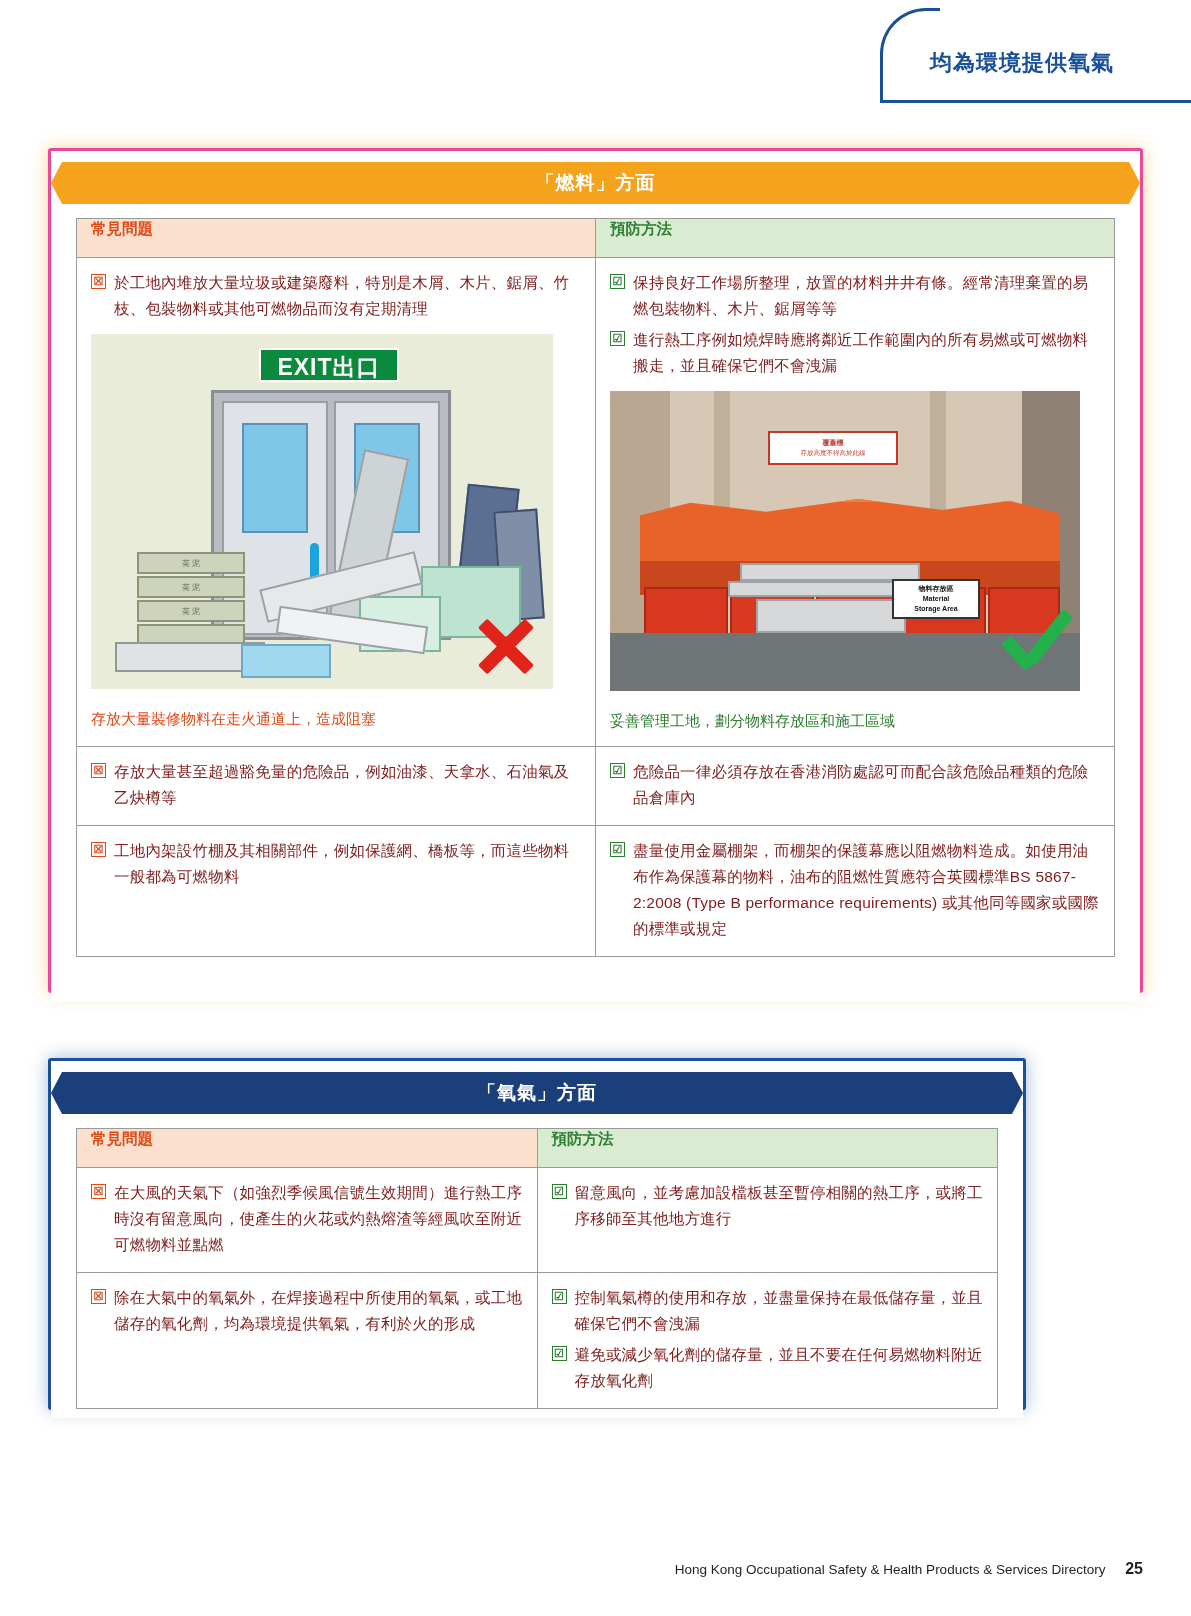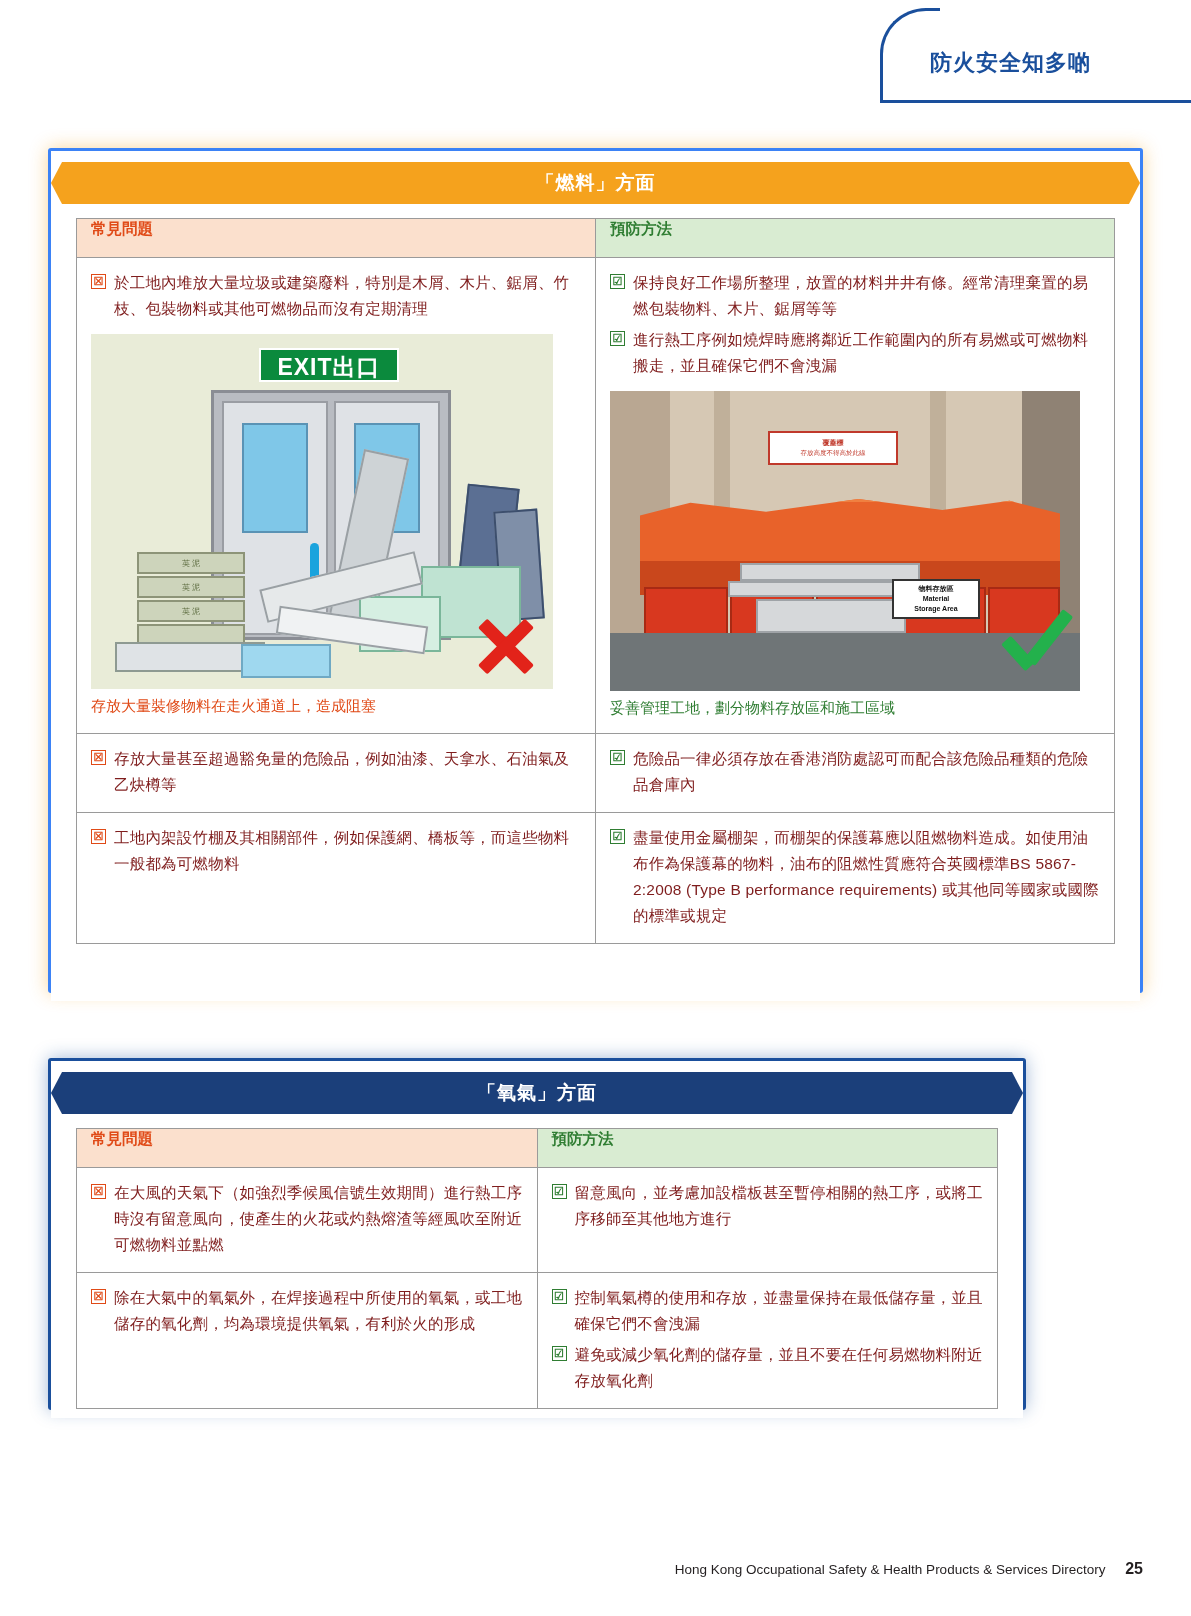--- a/index.html
+++ b/index.html
@@ -83,21 +83,21 @@
     width: 0;
     height: 0;
   }
 
   
   .section-fuel {
     left: 48px;
     top: 148px;
     width: 1095px;
     height: 845px;
-    border: 3px solid #3b82f6;
+    border: 3px solid #ec4899;
     border-radius: 3px;
     box-shadow: 0 0 18px rgba(245,162,29,0.45);
   }
   .section-fuel .band {
     background: #f5a21d;
     margin: 11px 11px 0 11px;
   }
   .section-fuel .band::before {
     left: -11px;
     border-top: 21px solid transparent;
@@ -192,21 +192,21 @@
   .bullet .txt {
     font-size: 15.5px;
     line-height: 26px;
     color: #7f1d1d;
     letter-spacing: 0.2px;
   }
 
   .caption {
     font-size: 15px;
     line-height: 22px;
-    margin-top: 6px;
+    margin-top: 19px;
   }
   .caption.bad { color: #e04a17; }
   .caption.good { color: #2f7d32; }
 
   
   .illus {
     position: relative;
     margin-top: 12px;
     overflow: hidden;
   }
@@ -423,21 +423,21 @@
     font-size: 16px;
     margin-left: 16px;
   }
 </style>
 </head>
 <body>
 
 <div class="header">
   <div class="header-rule"></div>
   <div class="header-curve"></div>
-  <div class="header-title">防火安全知多啲</div>
+  <div class="header-title">均為環境提供氧氣</div>
 </div>
 
 <div class="section section-fuel">
   <div class="section-inner">
     <div class="band">「燃料」方面</div>
 
     <table class="tbl" style="margin-top:14px;">
       <colgroup>
           <col class="c1">
           <col class="c2">

